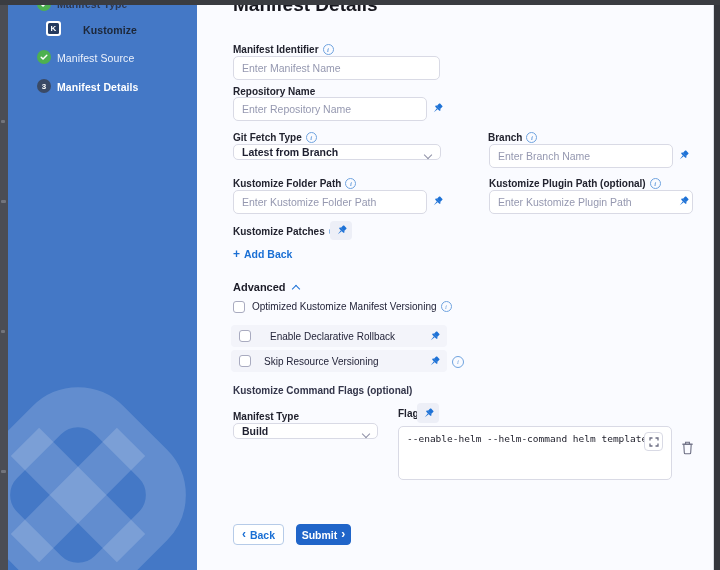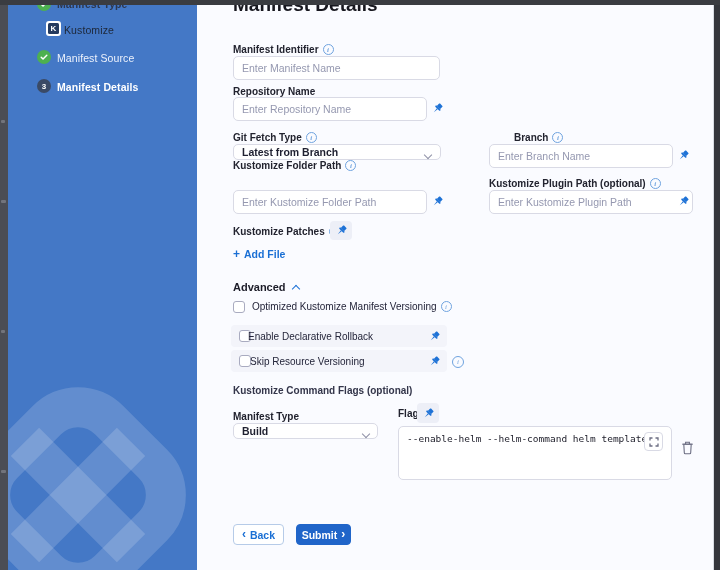--- a/index.html
+++ b/index.html
@@ -83,21 +83,21 @@
             <path d="M1.5 5.2l2.3 2.3 4.7-4.8" stroke="#fff" stroke-width="1.8" fill="none" stroke-linecap="round"></path>
           </svg>
       </span>
       <span class="step-text" style="left:49px;top:-2px;color:#2c3750;font-weight:600;">Manifest Type</span>
     </div>
 
     <div>
       <span class="kicon" style="left:38px;top:21px;">
         <span class="kicon-inner">K</span>
       </span>
-      <span class="step-text" style="left:56px;top:24px;color:#1D2738;font-weight:400;">Kustomize</span>
+      <span class="step-text" style="left:75px;top:24px;color:#1D2738;font-weight:700;">Kustomize</span>
     </div>
 
     <div>
       <span class="circle circle-green" style="left:29px;top:50px;">
         <svg width="8" height="8" viewBox="0 0 10 10">
             <path d="M1.5 5.2l2.3 2.3 4.7-4.8" stroke="#fff" stroke-width="1.8" fill="none" stroke-linecap="round"></path>
           </svg>
       </span>
       <span class="step-text" style="left:49px;top:52px;color:#EDF2FC;font-weight:500;">Manifest Source</span>
     </div>
@@ -126,30 +126,30 @@
 
   <div class="lbl" style="left:233px;top:132px;">
     <span>Git Fetch Type</span>
     <span class="info">i</span>
   </div>
   <div class="sel" style="left:233px;top:144px;width:208px;">
     <span>Latest from Branch</span>
   </div>
   <span class="chev" style="left:425px;top:152px;"></span>
 
-  <div class="lbl" style="left:514px;top:132px;">
+  <div class="lbl" style="left:488px;top:132px;">
     <span>Branch</span>
     <span class="info">i</span>
   </div>
   <input class="inp" style="left: 489px; top: 144px; width: 184px;" placeholder="Enter Branch Name">
   <svg class="pin" style="left:677px;top:149px;" viewBox="0 0 16 16">
       <use href="#pin-glyph"></use>
     </svg>
 
-  <div class="lbl" style="left:233px;top:160px;text-align:center;">
+  <div class="lbl" style="left:233px;top:178px;text-align:center;">
     <span>Kustomize Folder Path</span>
     <span class="info">i</span>
   </div>
   <input class="inp" style="left: 233px; top: 190px; width: 194px;" placeholder="Enter Kustomize Folder Path">
   <svg class="pin" style="left:431px;top:195px;" viewBox="0 0 16 16">
       <use href="#pin-glyph"></use>
     </svg>
 
   <div class="lbl" style="left:489px;top:178px;">
     <span>Kustomize Plugin Path (optional)</span>
@@ -164,46 +164,46 @@
     <span>Kustomize Patches</span>
     <span class="info">i</span>
   </div>
   <div class="pin-btn" style="left:330px;top:221px;width:22px;height:19px;">
     <svg class="pin" style="position:static;" viewBox="0 0 16 16">
         <use href="#pin-glyph"></use>
       </svg>
   </div>
   <div class="link" style="left:233px;top:247px;">
     <span style="font-size:12px;">+</span>
-    <span>Add File</span>
+    <span>Add Back</span>
   </div>
 
   <div class="adv" style="left:233px;top:281px;">
     <span>Advanced</span>
     <span class="chev-up"></span>
   </div>
 
   <span class="cb" style="left:233px;top:301px;"></span>
   <div class="cb-lbl" style="left:252px;top:301px;">
     <span>Optimized Kustomize Manifest Versioning</span>
     <span class="info">i</span>
   </div>
 
   <div class="grow" style="left:231px;top:325px;"></div>
   <span class="cb" style="left:239px;top:330px;"></span>
-  <div class="cb-lbl" style="left:248px;top:331px;">
+  <div class="cb-lbl" style="left:270px;top:331px;">
     <span>Enable Declarative Rollback</span>
   </div>
   <svg class="pin" style="left:428px;top:330px;" viewBox="0 0 16 16">
       <use href="#pin-glyph"></use>
     </svg>
 
   <div class="grow" style="left:231px;top:350px;"></div>
   <span class="cb" style="left:239px;top:355px;"></span>
-  <div class="cb-lbl" style="left:250px;top:356px;">
+  <div class="cb-lbl" style="left:264px;top:356px;">
     <span>Skip Resource Versioning</span>
   </div>
   <svg class="pin" style="left:428px;top:355px;" viewBox="0 0 16 16">
       <use href="#pin-glyph"></use>
     </svg>
   <span class="info" style="position:absolute;left:452px;top:356px;width:10px;height:10px;">i</span>
 
   <div class="lbl lbl-light" style="left:233px;top:385px;">
     <span>Kustomize Command Flags (optional)</span>
   </div>

